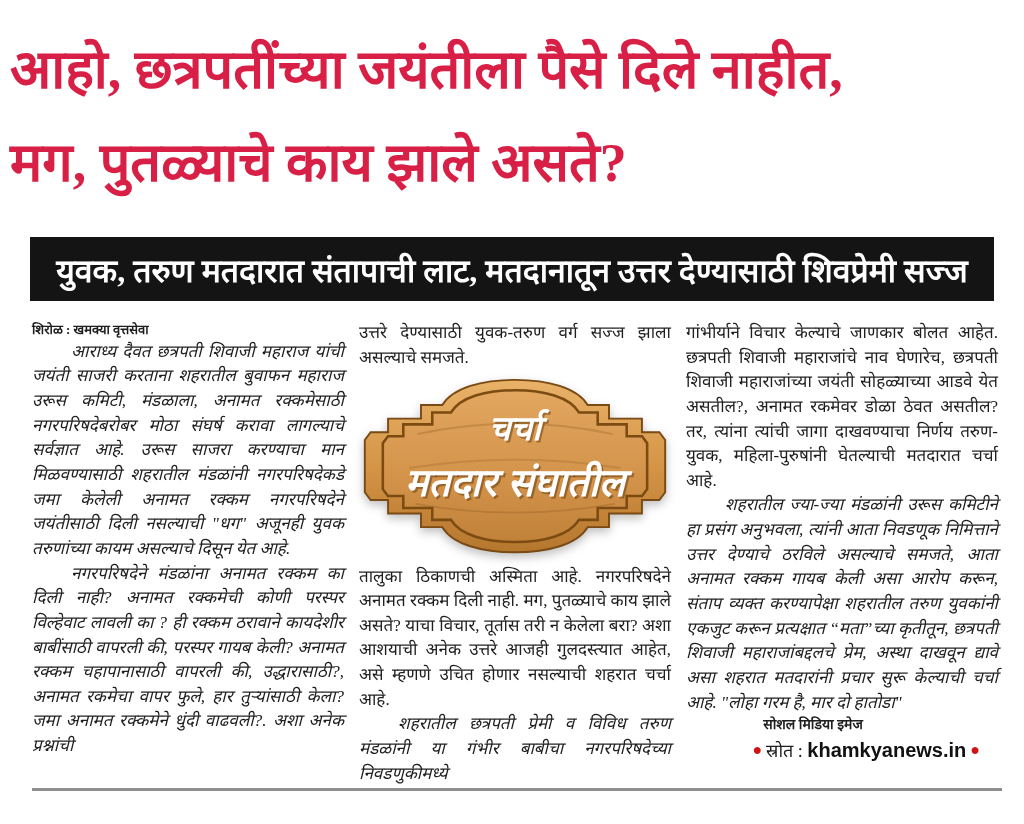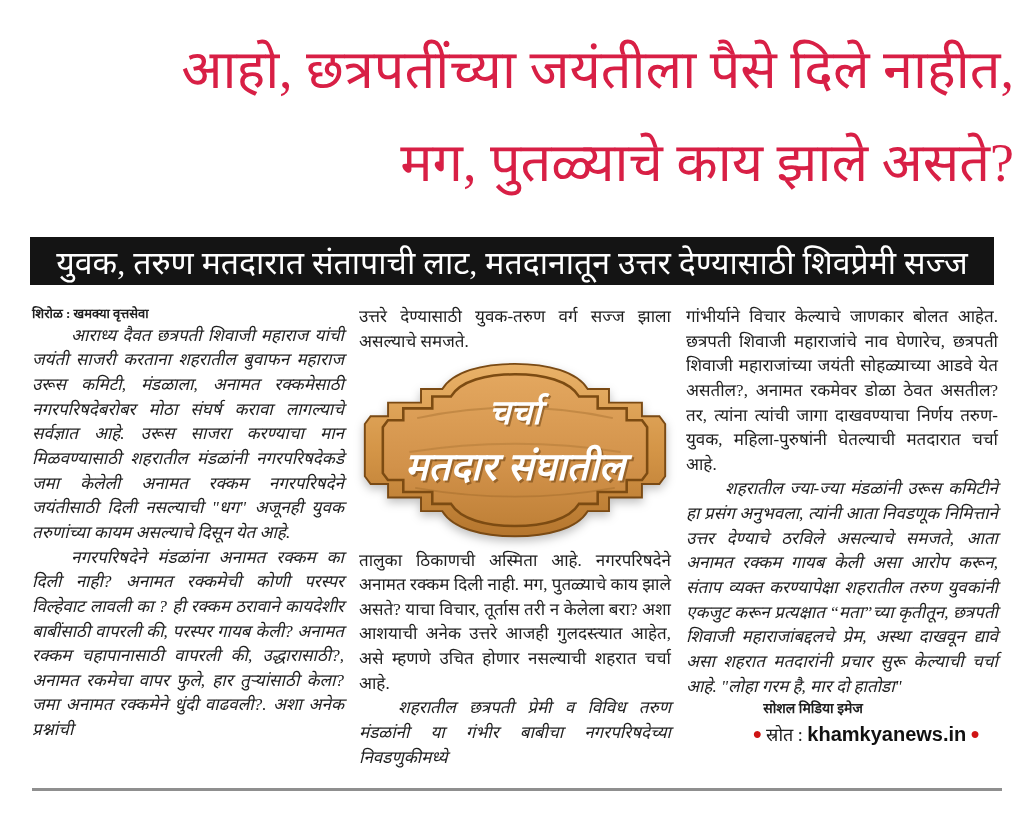--- a/index.html
+++ b/index.html
@@ -6,35 +6,35 @@
   .page{
     position:relative;
     width:1024px;height:824px;
     background:#ffffff;
     overflow:hidden;
     font-family:"Liberation Serif", serif;
   }
   
   .headline{
     margin:24px 10px 0;
-    text-align:right;
+    text-align:left;
     color:#d81f45;
-    font-weight:normal;
+    font-weight:bold;
     font-size:54px;
     line-height:93px;
     letter-spacing:0px;
   }
   
   .subbar{
     margin:27px 30px 0 30px;
-    height:48px;
+    height:64px;
     background:#141414;
     color:#ffffff;
     display:flex;align-items:center;justify-content:center;
-    font-weight:normal;
+    font-weight:bold;
     font-size:32px;
     white-space:nowrap;
   }
   
   .columns{
     display:flex;
     gap:15px;
     margin:20px 26px 0 32px;
     color:#1e1e1e;
     font-size:17px;

